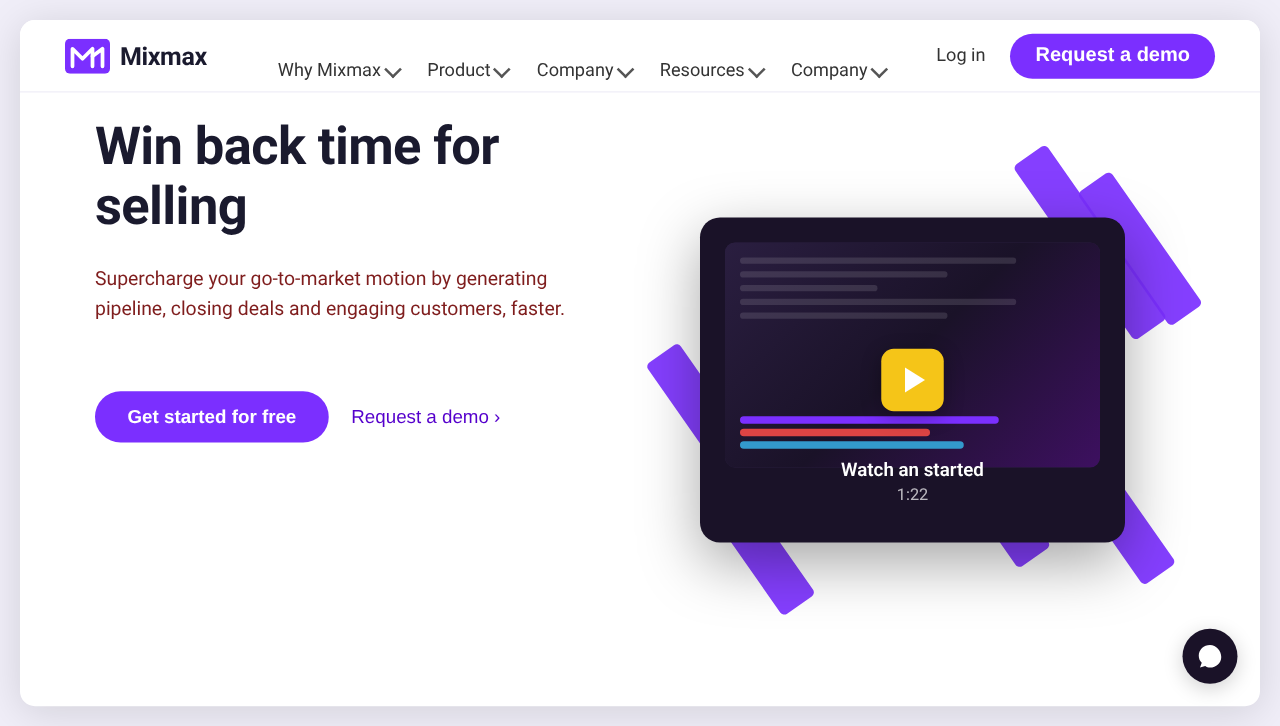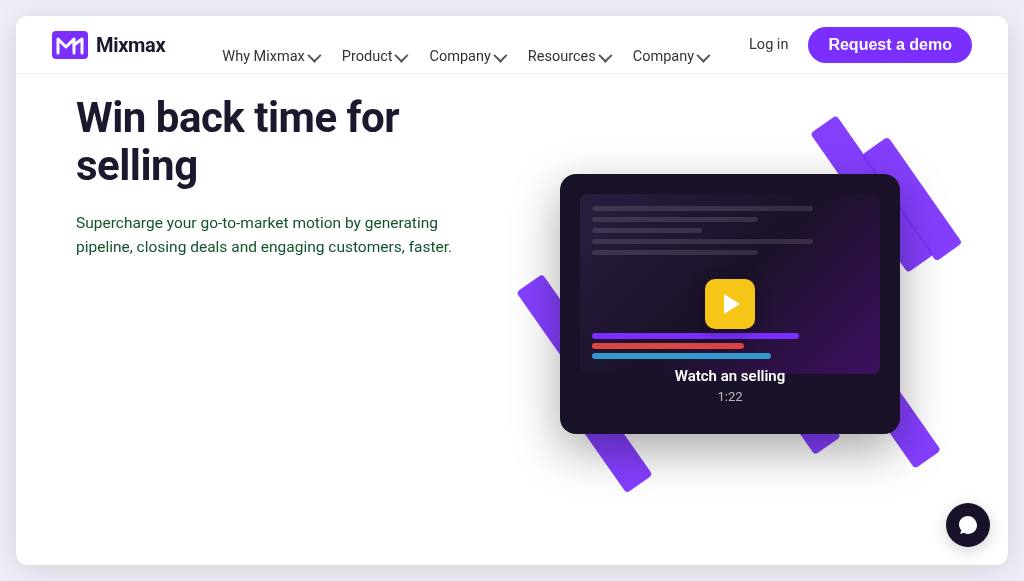--- a/index.html
+++ b/index.html
@@ -114,21 +114,21 @@
     .hero-title {
       font-size: 42px;
       font-weight: 700;
       color: #1a1a2e;
       line-height: 1.15;
       margin-bottom: 20px;
       letter-spacing: -0.5px;
     }
     .hero-subtitle {
       font-size: 15.5px;
-      color: #14532d;
+      color: #7f1d1d;
       line-height: 1.55;
       margin-bottom: 54px;
       max-width: 400px;
       font-weight: 400;
     }
     .hero-buttons {
       display: flex;
       align-items: center;
       gap: 18px;
     }
@@ -379,20 +379,24 @@
 
     <span class="nav-login">Log in</span>
     <button class="nav-cta">Request a demo</button>
   </nav>
 
   <div class="hero">
 
     <div class="hero-left">
       <h1 class="hero-title">Win back time for selling</h1>
       <p class="hero-subtitle">Supercharge your go-to-market motion by generating pipeline, closing deals and engaging customers, faster.</p>
+      <div class="hero-buttons">
+        <button class="btn-primary">Get started for free</button>
+        <button class="btn-secondary">Request a demo ›</button>
+      </div>
     </div>
 
     <div class="hero-right">
 
       <div class="ribbon ribbon-1"></div>
       <div class="ribbon ribbon-2"></div>
       <div class="ribbon ribbon-3"></div>
       <div class="ribbon ribbon-4"></div>
       <div class="ribbon ribbon-5"></div>
       <div class="ribbon ribbon-6"></div>
@@ -411,21 +415,21 @@
               <div class="screen-bar bar-purple"></div>
               <div class="screen-bar bar-pink"></div>
               <div class="screen-bar bar-blue"></div>
             </div>
           </div>
         </div>
 
         <div class="play-btn">
           <div class="play-triangle"></div>
         </div>
-        <div class="video-label">Watch an selling</div>
+        <div class="video-label">Watch an started</div>
         <div class="video-duration">1:22</div>
       </div>
     </div>
 
     <div class="chat-bubble">
       <svg width="22" height="22" viewBox="0 0 22 22" fill="none" xmlns="http://www.w3.org/2000/svg">
         <path d="M11 2C6.03 2 2 5.8 2 10.5c0 2.2.9 4.2 2.4 5.7L3 20l4.2-1.3C8.3 19.5 9.6 20 11 20c4.97 0 9-3.8 9-8.5S15.97 2 11 2z" fill="#fff"></path>
       </svg>
     </div>
   </div>

